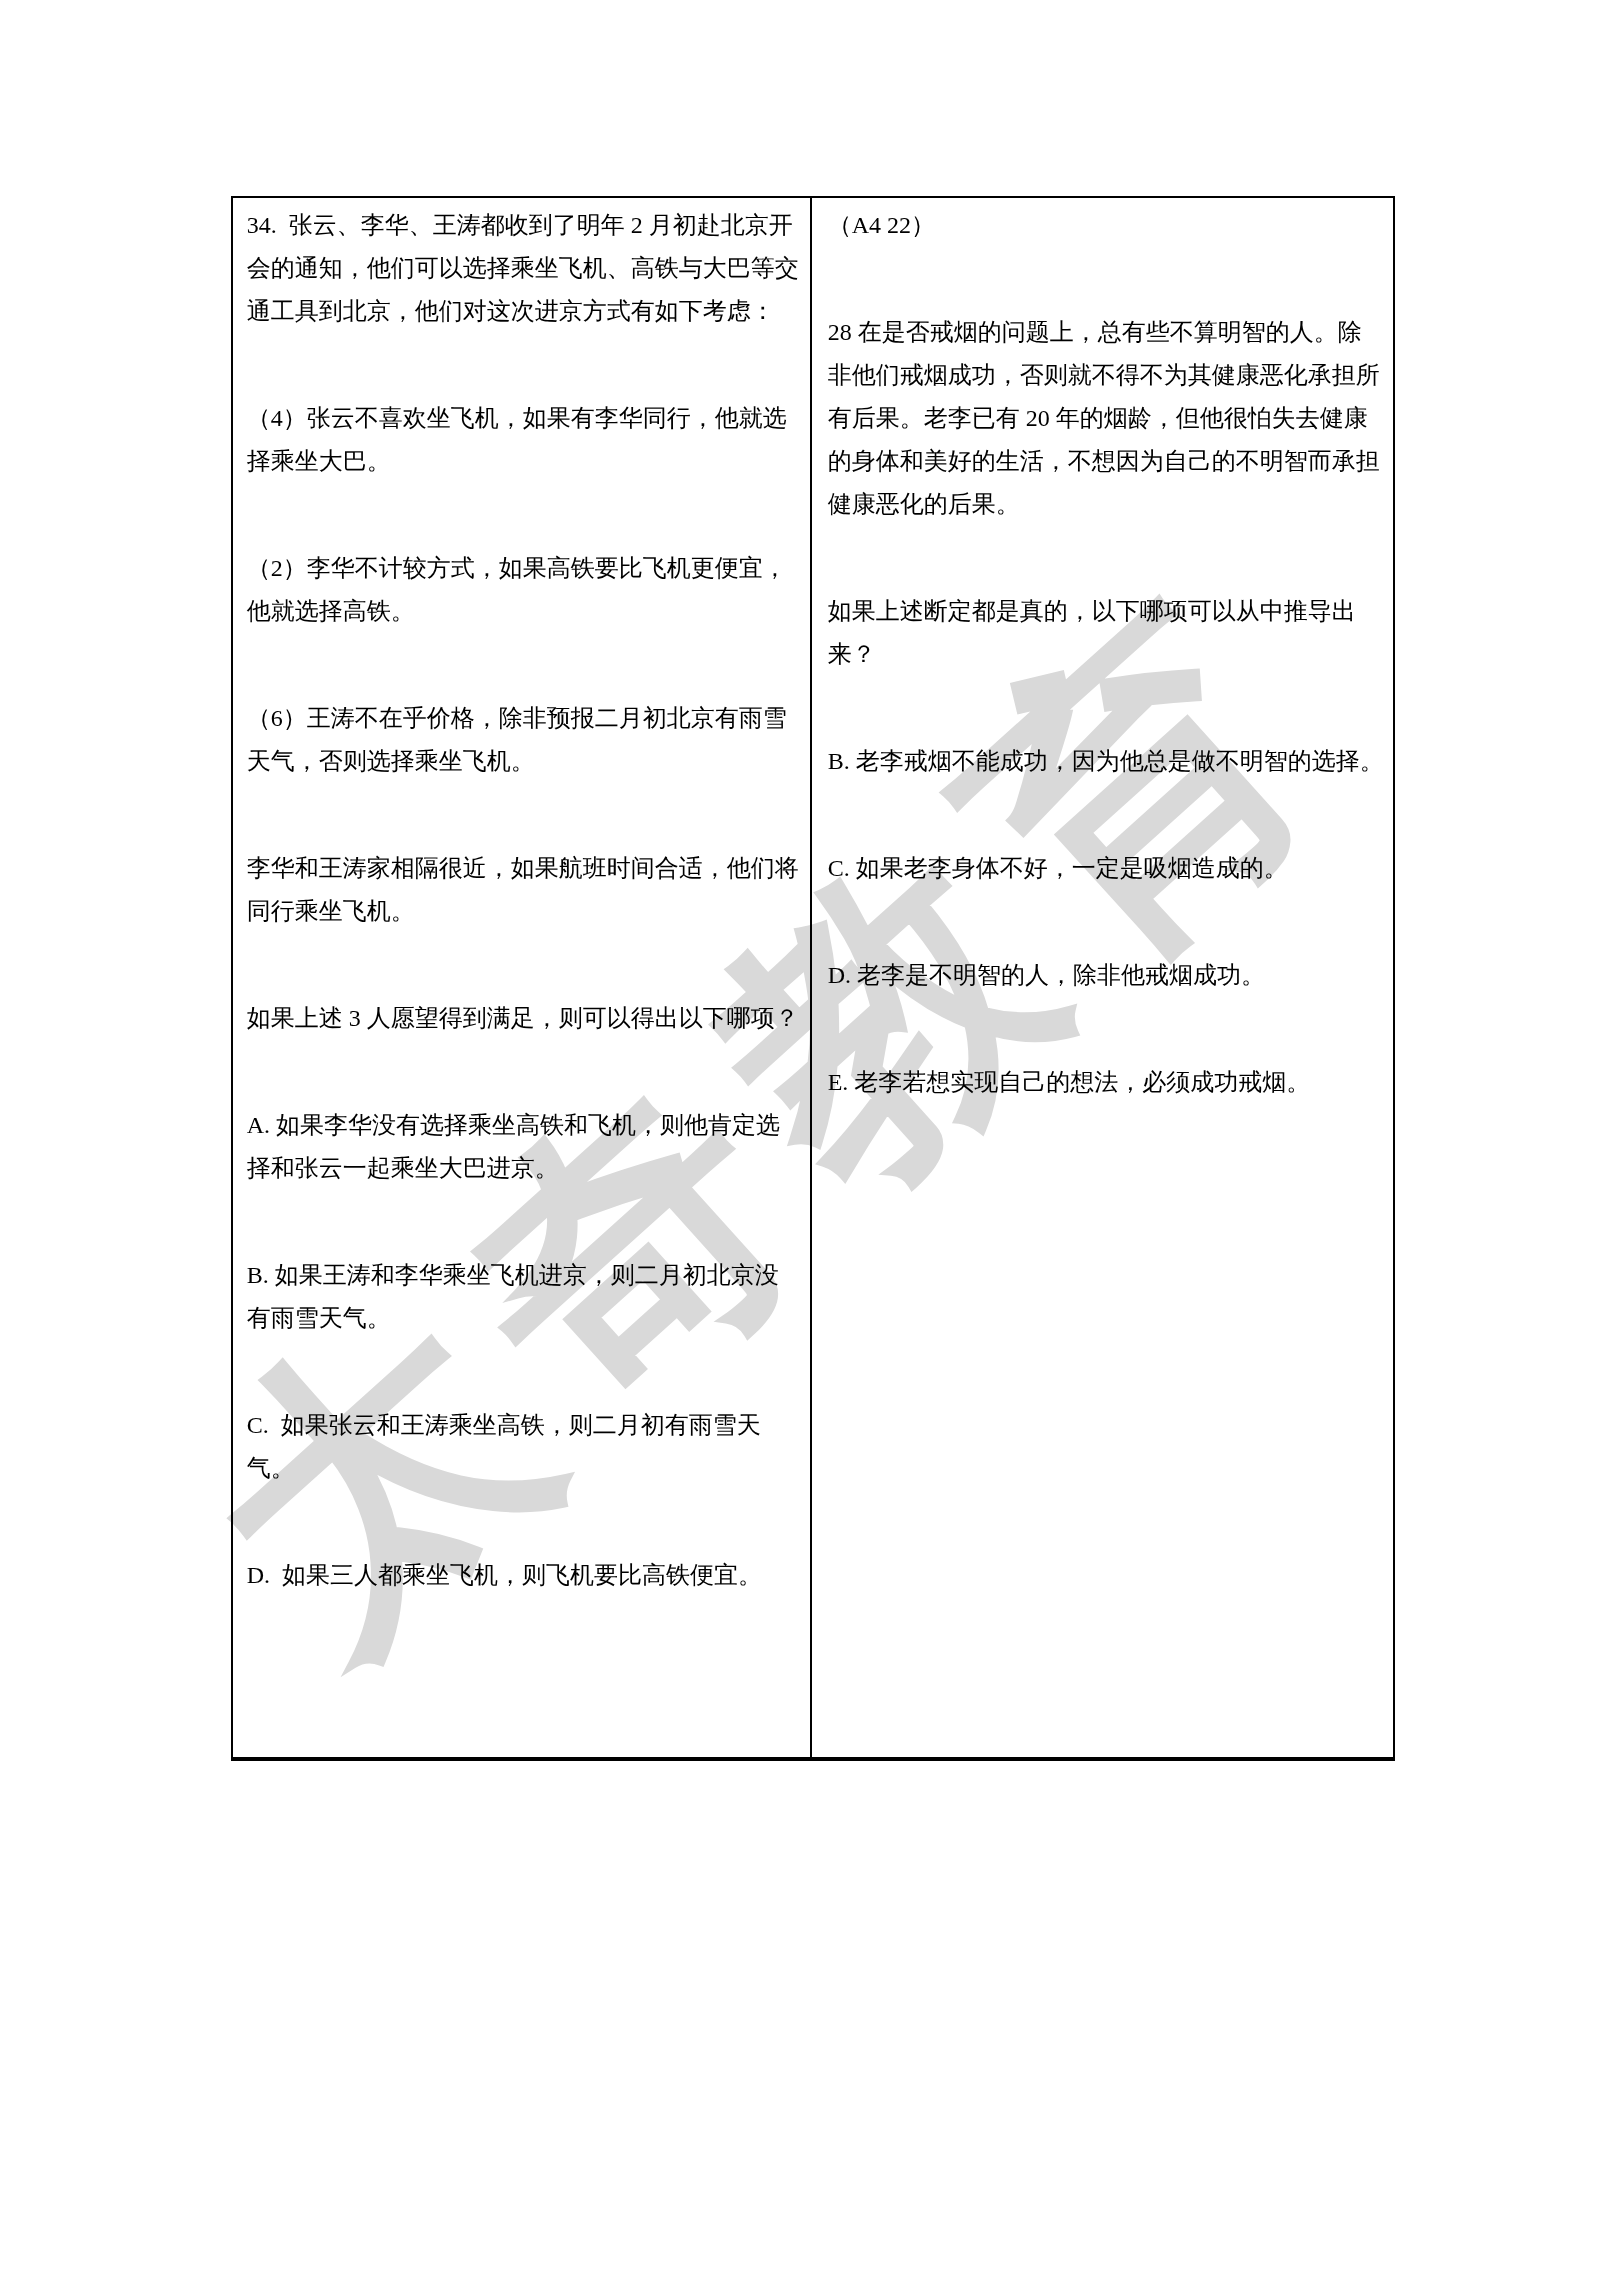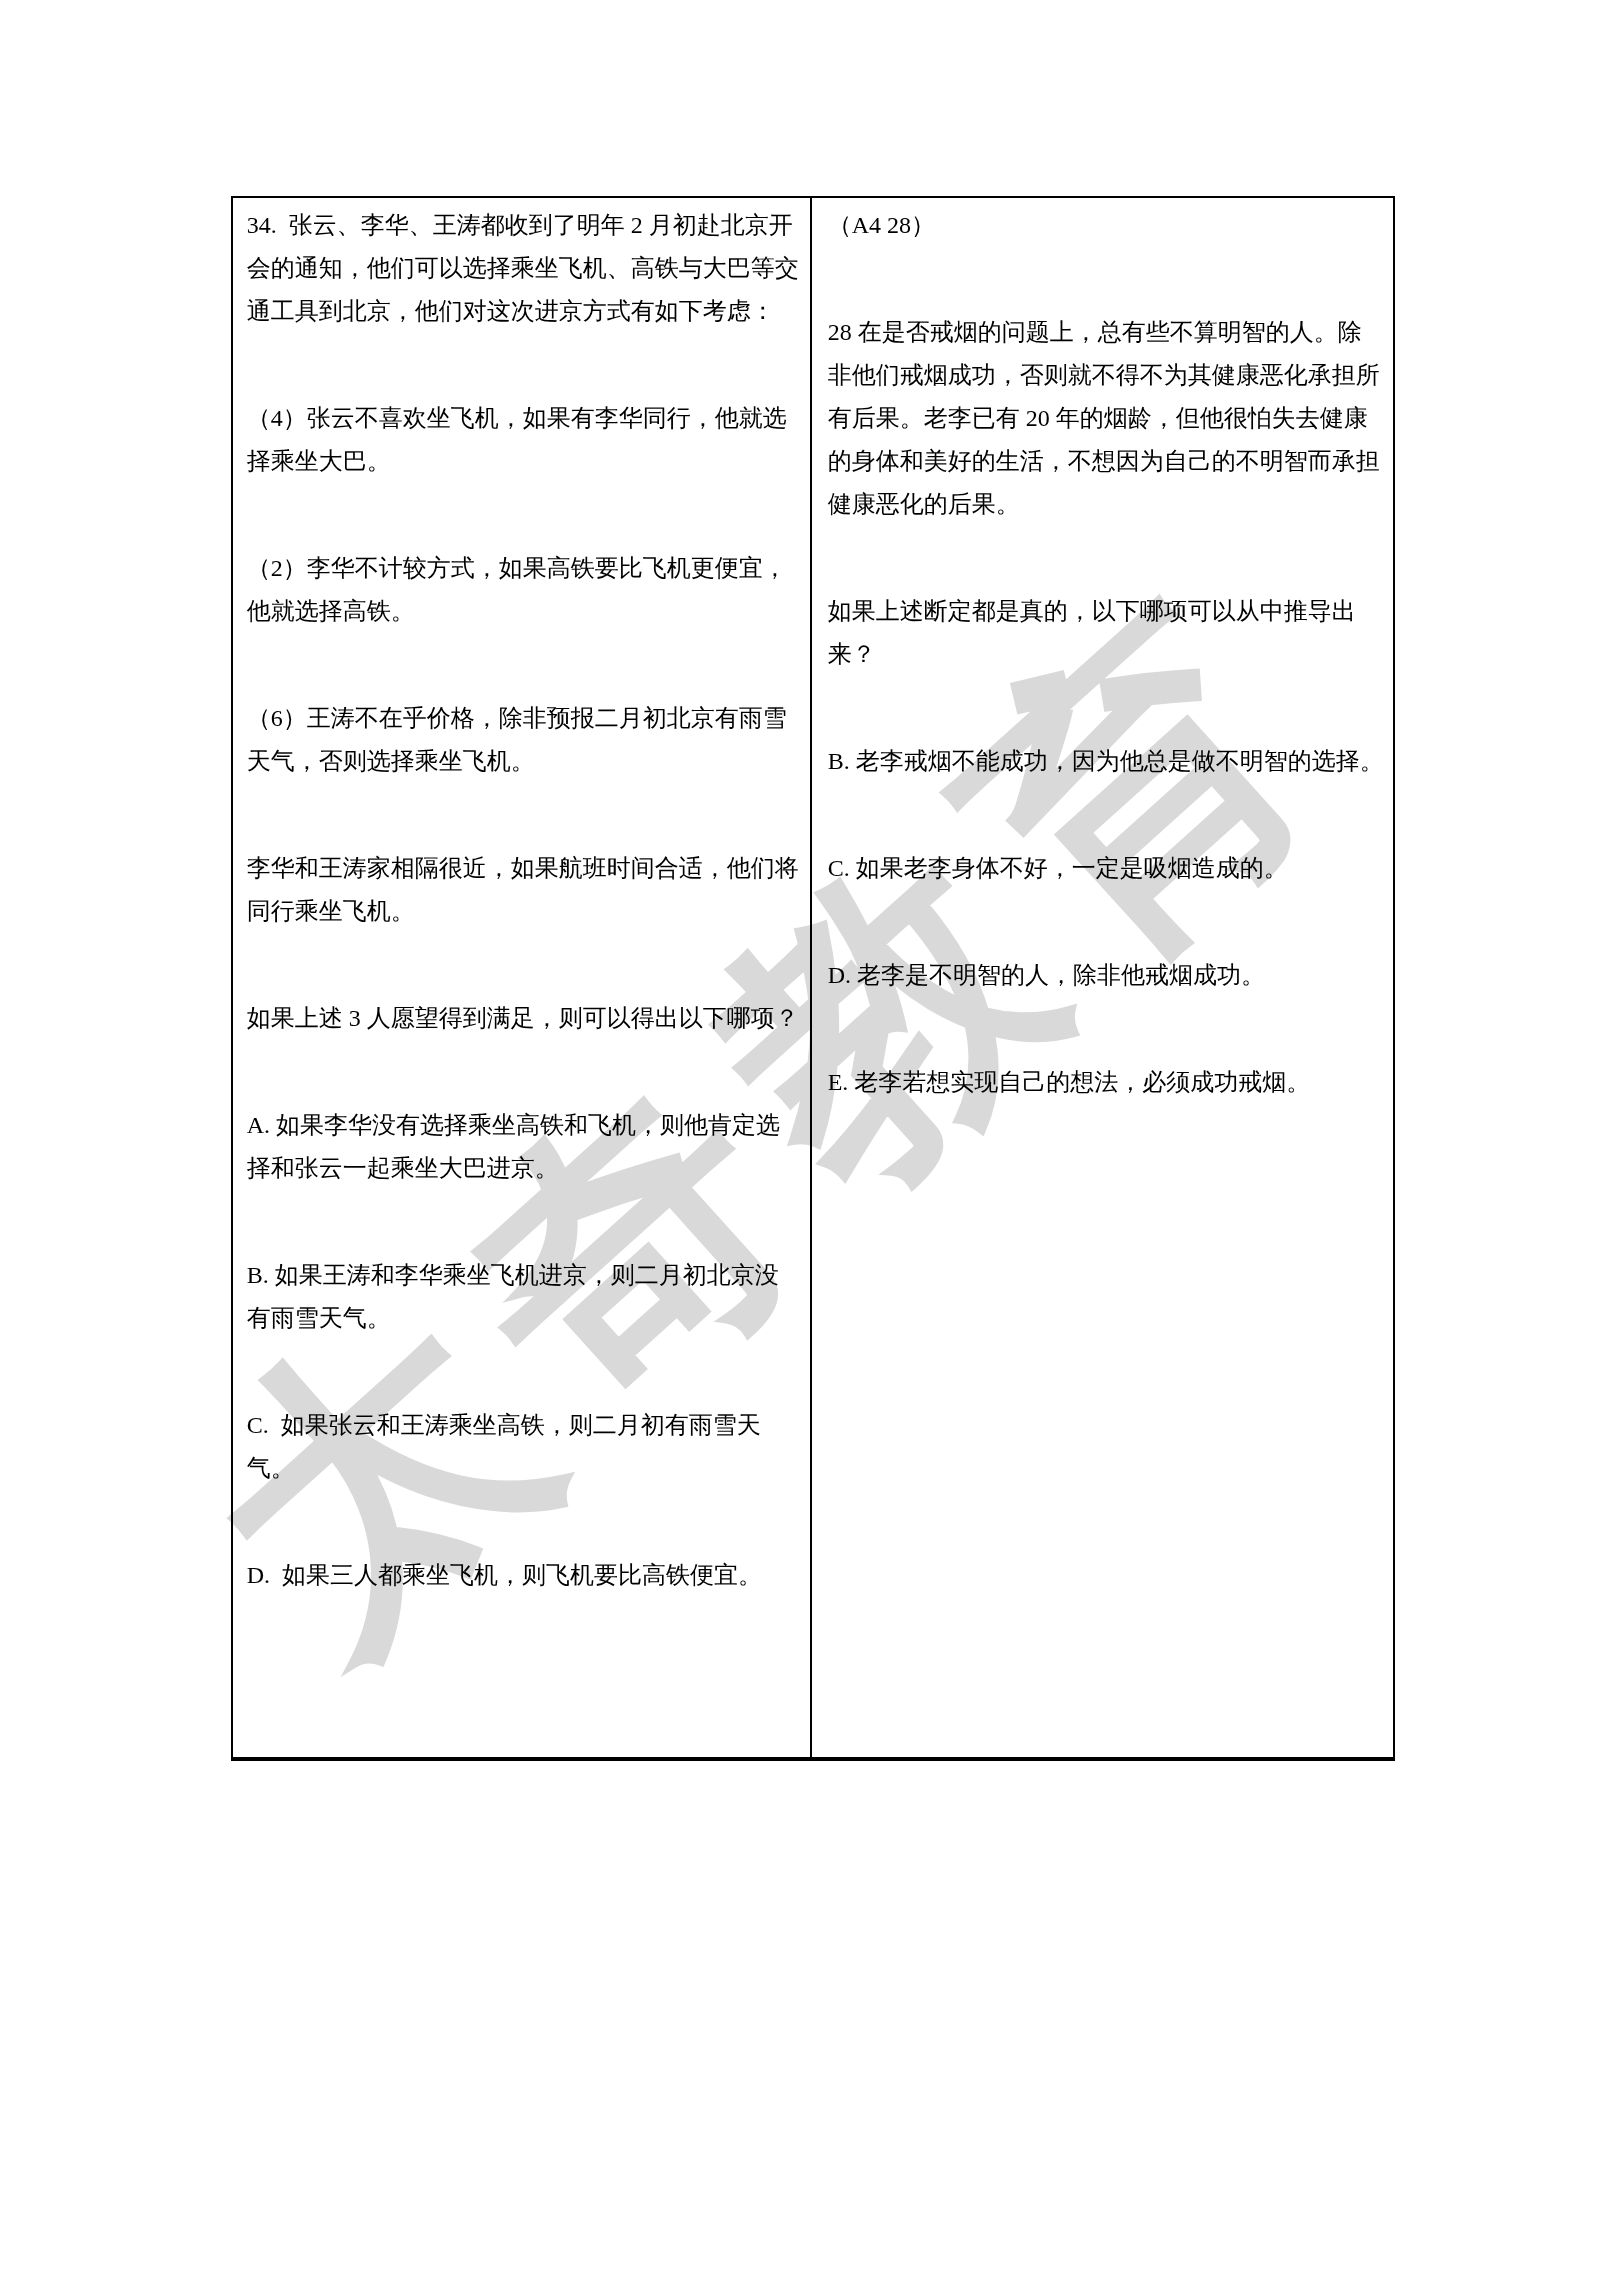--- a/index.html
+++ b/index.html
@@ -76,21 +76,21 @@
         <p>（2）李华不计较方式，如果高铁要比飞机更便宜，他就选择高铁。</p>
         <p>（6）王涛不在乎价格，除非预报二月初北京有雨雪天气，否则选择乘坐飞机。</p>
         <p>李华和王涛家相隔很近，如果航班时间合适，他们将同行乘坐飞机。</p>
         <p>如果上述 3 人愿望得到满足，则可以得出以下哪项？</p>
         <p>A. 如果李华没有选择乘坐高铁和飞机，则他肯定选择和张云一起乘坐大巴进京。</p>
         <p>B. 如果王涛和李华乘坐飞机进京，则二月初北京没有雨雪天气。</p>
         <p>C.  如果张云和王涛乘坐高铁，则二月初有雨雪天气。</p>
         <p>D.  如果三人都乘坐飞机，则飞机要比高铁便宜。</p>
       </div>
     <div class="cell cell-right">
-        <p>（A4 28）</p>
+        <p>（A4 22）</p>
         <p>28 在是否戒烟的问题上，总有些不算明智的人。除非他们戒烟成功，否则就不得不为其健康恶化承担所有后果。老李已有 20 年的烟龄，但他很怕失去健康的身体和美好的生活，不想因为自己的不明智而承担健康恶化的后果。</p>
         <p>如果上述断定都是真的，以下哪项可以从中推导出来？</p>
         <p>B. 老李戒烟不能成功，因为他总是做不明智的选择。</p>
         <p>C. 如果老李身体不好，一定是吸烟造成的。</p>
         <p>D. 老李是不明智的人，除非他戒烟成功。</p>
         <p>E. 老李若想实现自己的想法，必须成功戒烟。</p>
       </div>
   </div>
 
 </div>

